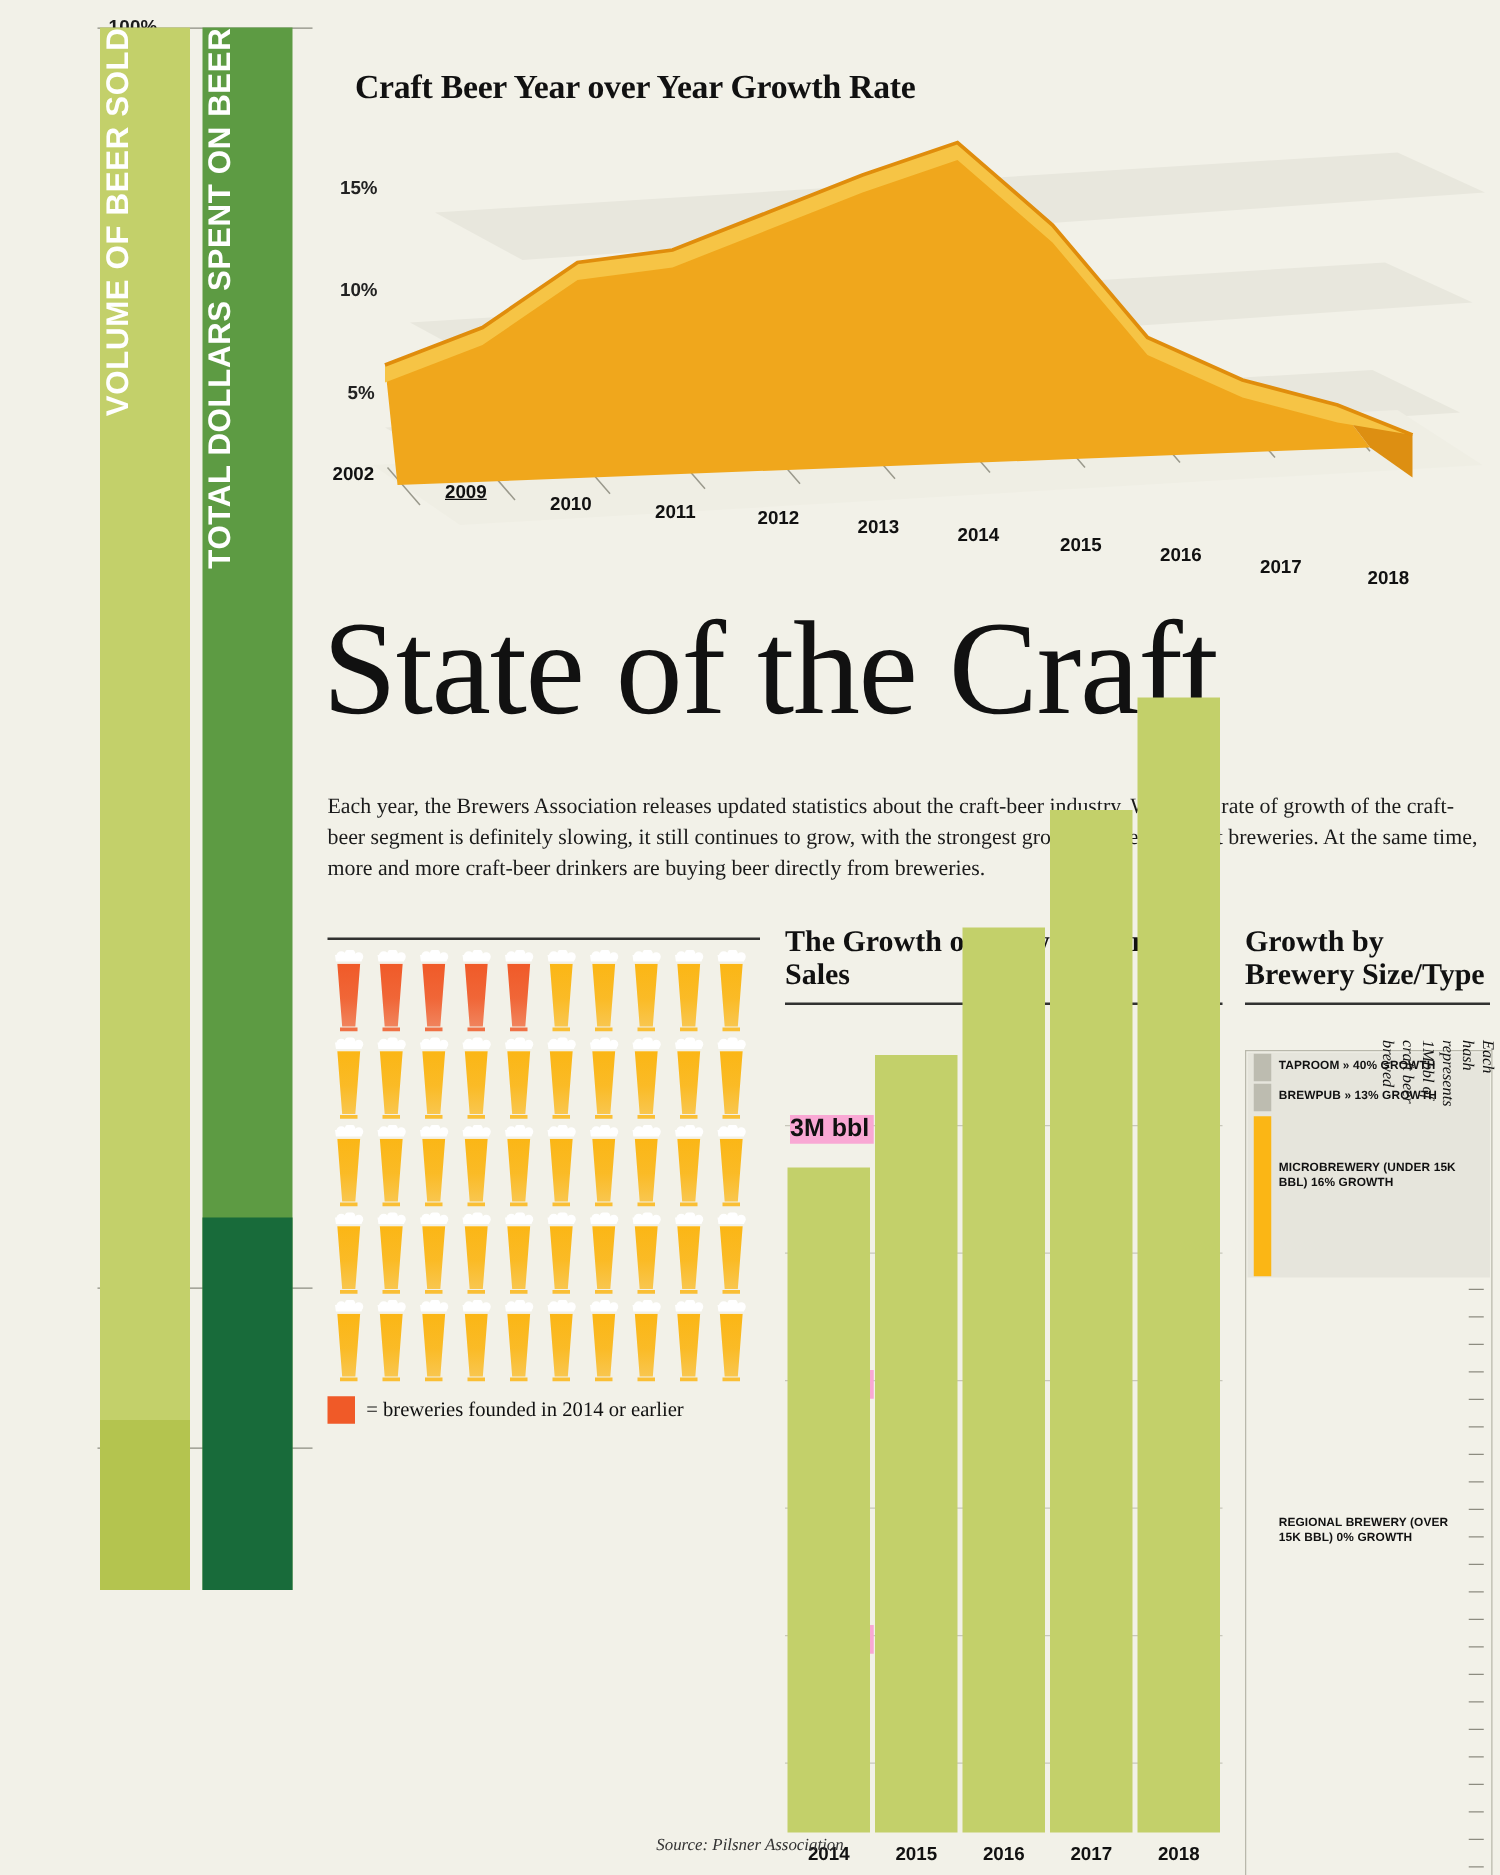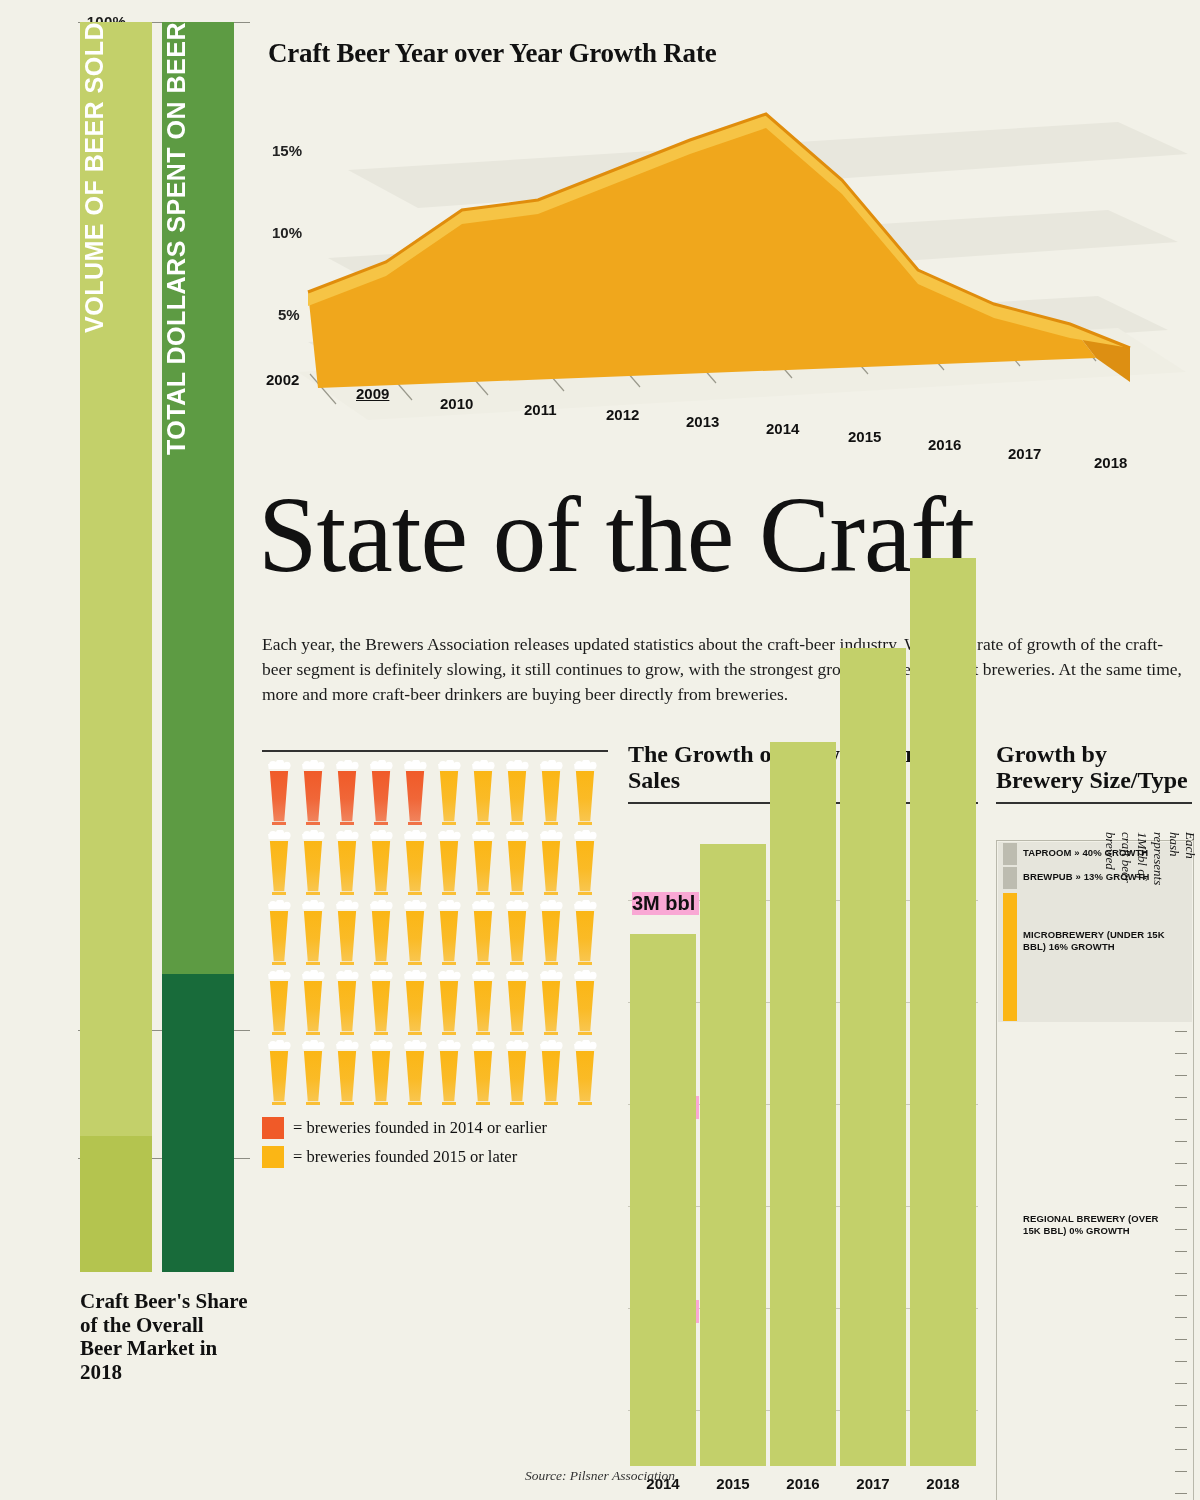--- a/index.html
+++ b/index.html
@@ -30,21 +30,21 @@
   #bar-dollars{left:162px;top:22px;height:1250px;background:#5d9b43;}
   #bar-dollars .fill{position:absolute;left:0;bottom:0;width:100%;height:298px;background:#186b3a;}
   .leftcaption{
     position:absolute;left:80px;top:1290px;width:168px;
     font-family:"Liberation Serif", serif;font-weight:bold;font-size:21px;line-height:1.12;color:#111;
   }
 
   
   .topchart{position:absolute;left:258px;top:24px;width:930px;height:460px;}
   .topchart h2{
-    margin:0;position:absolute;left:10px;top:14px;
+    margin:16px;position:absolute;left:10px;top:14px;
     font-family:"Liberation Serif", serif;font-size:27px;font-weight:bold;letter-spacing:-.2px;color:#111;
   }
   .ylab{position:absolute;font-size:15px;font-weight:bold;color:#222;}
   .yearlab{position:absolute;font-size:15px;font-weight:bold;color:#111;}
 
   
   .title{
     position:absolute;left:258px;top:482px;width:930px;
     font-family:"Liberation Serif", serif;
     font-weight:normal;font-size:107px;line-height:1;letter-spacing:-1px;color:#111;
@@ -116,21 +116,20 @@
     <div class="vbar" id="bar-volume">
       <div class="fill"></div>
       <div class="lab">VOLUME OF BEER SOLD</div>
     </div>
 
     <div class="vbar" id="bar-dollars">
       <div class="fill"></div>
       <div class="lab">TOTAL DOLLARS SPENT ON BEER</div>
     </div>
 
-    <div class="leftcaption">Craft Beer's Share of the Overall Beer Market in 2018</div>
   </div>
 
   <div class="topchart">
     <h2>Craft Beer Year over Year Growth Rate</h2>
 
     <svg width="930" height="440" style="position:absolute;left:0;top:18px;">
 
       <polygon points="90,128 860,80 930,112 160,166" fill="#e8e7dd"></polygon>
       <polygon points="70,216 850,168 920,200 140,254" fill="#e8e7dd"></polygon>
       <polygon points="50,300 840,254 910,288 120,340" fill="#e8e7dd"></polygon>
@@ -983,24 +982,20 @@
             <circle cx="18" cy="3.6" r="4.4" fill="#ffffff"></circle>
             <circle cx="25" cy="5.4" r="3.6" fill="#ffffff"></circle>
             <path d="M7 10 L27 10 L23 62 L11 62 Z" fill="none" stroke="#f2f1e8" stroke-width="1.6"></path>
             <rect x="10" y="62" width="14" height="3" fill="#fbb615" opacity="0.85"></rect>
           </svg></div>
       </div>
 
     <div class="legendrow">
       <div class="sw" style="background:#f05a28;"></div>
       <div class="legendtxt">= breweries founded in 2014 or earlier</div>
-    </div>
-    <div class="legendrow">
-      <div class="sw" style="background:#fbb615;"></div>
-      <div class="legendtxt">= breweries founded 2015 or later</div>
     </div>
 
   </div>
 
   <div class="barspanel">
     <h3 class="sechead">The Growth of Brewery-Direct Sales</h3>
     <div class="rule" style="margin-top:8px;"></div>
 
     <div class="bar-chart">
       <div class="gl" style="top:96px;"></div>

